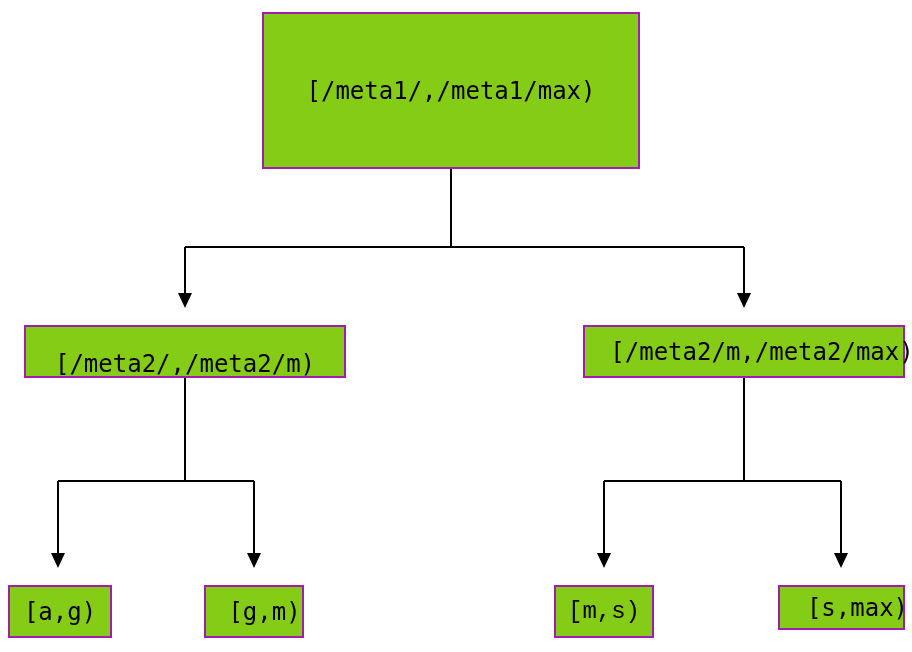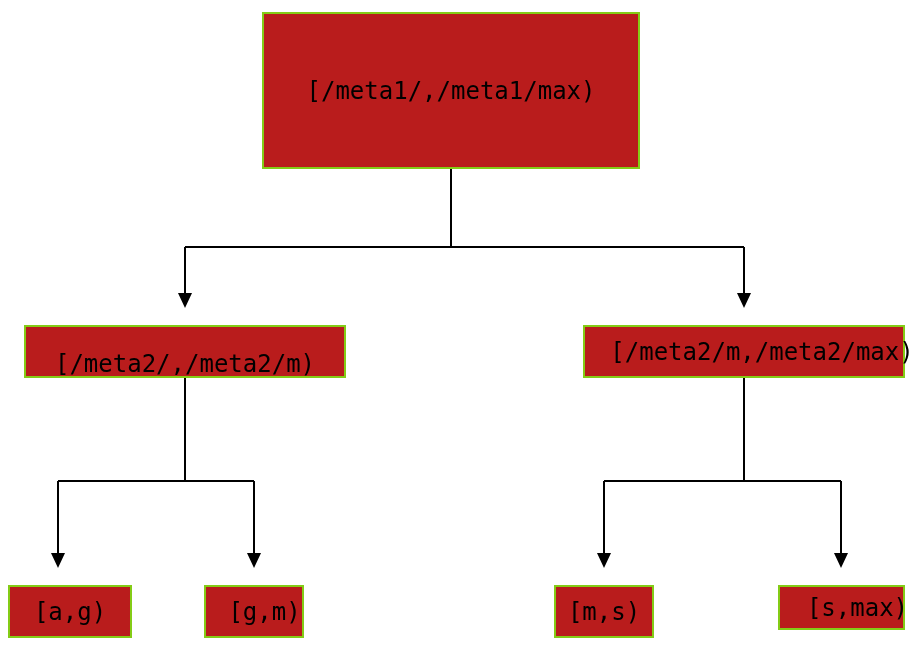--- a/index.html
+++ b/index.html
@@ -28,36 +28,36 @@
     stroke-width: 2;
     fill: none;
   }
   .edges polygon {
     fill: #000000;
     stroke: none;
   }
   .node {
     position: absolute;
     box-sizing: border-box;
-    border: 2px solid #84cc16;
-    background: #b91c1c;
+    border: 2px solid #a21caf;
+    background: #84cc16;
     display: flex;
     align-items: center;
     justify-content: center;
     font-size: 24px;
     line-height: 1;
     white-space: nowrap;
   }
   
   .node-root       { left: 262px; top: 12px;  width: 378px; height: 157px; }
   .node-left       { left: 24px;  top: 325px; width: 322px; height: 53px; align-items: flex-end; }
   .node-right      { left: 583px; top: 325px; width: 322px; height: 53px; padding-left: 36px; }
-  .node-leaf-ag    { left: 8px;   top: 585px; width: 124px; height: 53px; }
+  .node-leaf-ag    { left: 8px;   top: 585px; width: 104px; height: 53px; }
   .node-leaf-gm    { left: 204px; top: 585px; width: 100px; height: 53px; padding-left: 21px; }
-  .node-leaf-ms    { left: 554px; top: 585px; width: 100px; height: 53px; }
+  .node-leaf-ms    { left: 554px; top: 585px; width: 100px; height: 53px; font-family: Liberation Mono, monospace; }
   .node-leaf-smax  { left: 778px; top: 585px; width: 127px; height: 45px; padding-left: 32px; }
 </style>
 </head>
 <body>
 
 <div class="canvas">
 
   <svg class="edges" viewBox="0 0 912 652" aria-hidden="true">
 
     <path d="M451,169 V247 M185,247 H744 M185,247 V293 M744,247 V293"></path>

